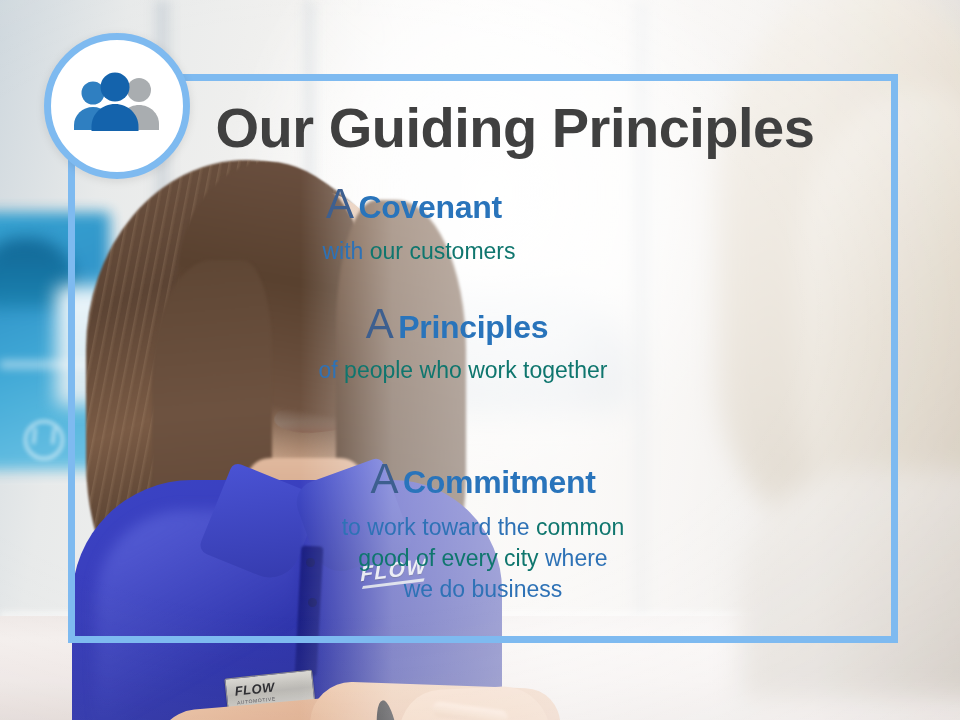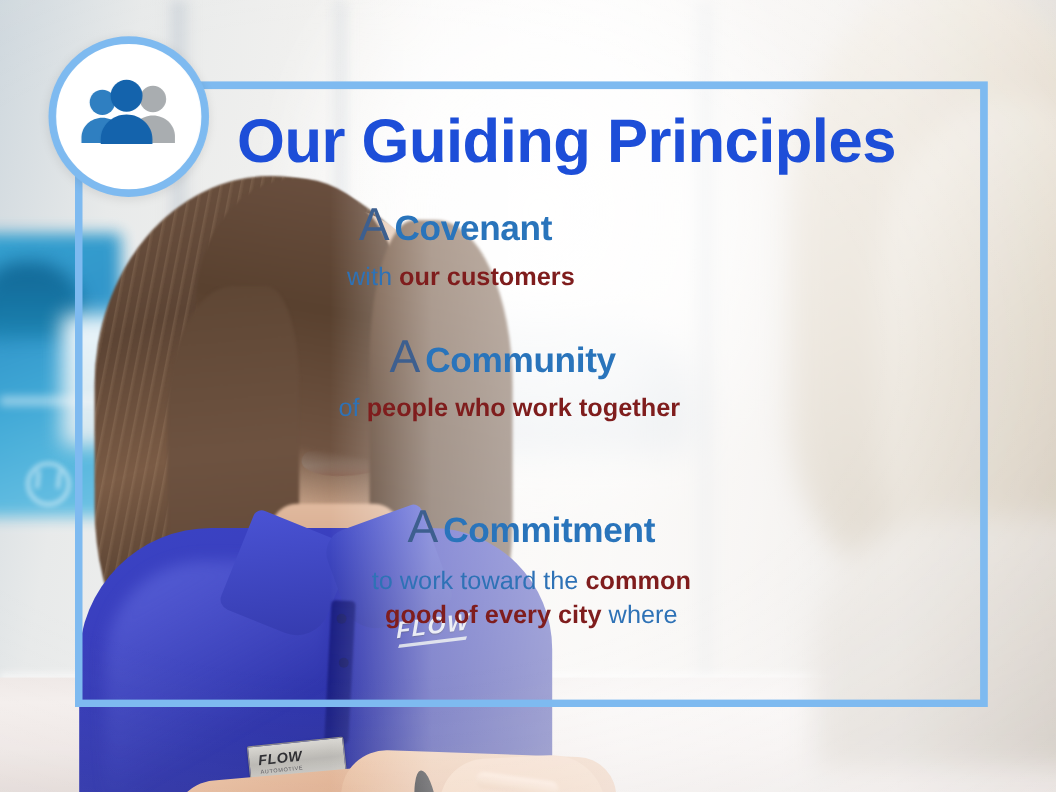--- a/index.html
+++ b/index.html
@@ -481,21 +481,21 @@
   }
 
   .headline {
     position: absolute;
     left: 0; right: 18px;
     top: 26px;
     text-align: center;
     font-size: 56px;
     line-height: 1;
     font-weight: bold;
-    color: #1d4ed8;
+    color: #404040;
     letter-spacing: -0.5px;
     padding-left: 82px;
   }
 
   .principle { position: absolute; width: 100%; }
   .p1 { top: 108px; }
   .p2 { top: 228px; }
   .p3 { top: 383px; }
 
   .p-title {
@@ -525,21 +525,21 @@
     font-size: 23px;
     line-height: 1.36;
     color: #2e72b6;
     margin-top: 7px;
     font-weight: normal;
   }
   .p1 .p-sub { padding-right: 128px; margin-top: 9px; }
   .p2 .p-sub { padding-right: 40px; margin-top: 8px; }
   .p3 .p-sub { padding-right: 0px; margin-top: 10px; }
 
-  .p-sub b { font-weight: bold; color: #7f1d1d; }
+  .p-sub b { font-weight: normal; color: #0f766e; }
   .p-sub .ln { display: block; }
 </style>
 </head>
 <body>
 
 <div id="stage">
 
   <div class="photo">
     <div class="bg-room"></div>
     <div class="bg-banner"></div>
@@ -621,41 +621,42 @@
       <div class="p-sub">
         <span class="ln">
           <span>with </span><b>our customers</b>
         </span>
       </div>
     </div>
 
     <div class="principle p2">
       <div class="p-title">
         <span class="p-article">A</span>
-        <span class="p-word">Community</span>
+        <span class="p-word">Principles</span>
       </div>
       <div class="p-sub">
         <span class="ln">
           <span>of </span><b>people who work together</b>
         </span>
       </div>
     </div>
 
     <div class="principle p3">
       <div class="p-title">
         <span class="p-article">A</span>
         <span class="p-word">Commitment</span>
       </div>
       <div class="p-sub">
         <span class="ln">
           <span>to work toward the </span><b>common</b>
         </span>
         <span class="ln">
           <b>good of every city</b><span> where</span>
         </span>
+        <span class="ln">we do business</span>
       </div>
     </div>
   </div>
 
   <div class="icon-badge">
     <span>
       <svg width="96" height="70" viewBox="0 0 96 70" xmlns="http://www.w3.org/2000/svg">
 
         <circle cx="70" cy="19" r="12" fill="#a9adb0"></circle>
         <path d="M70 34c-11 0-20 8.5-20 19v6h40v-6c0-10.5-9-19-20-19z" fill="#a9adb0"></path>

